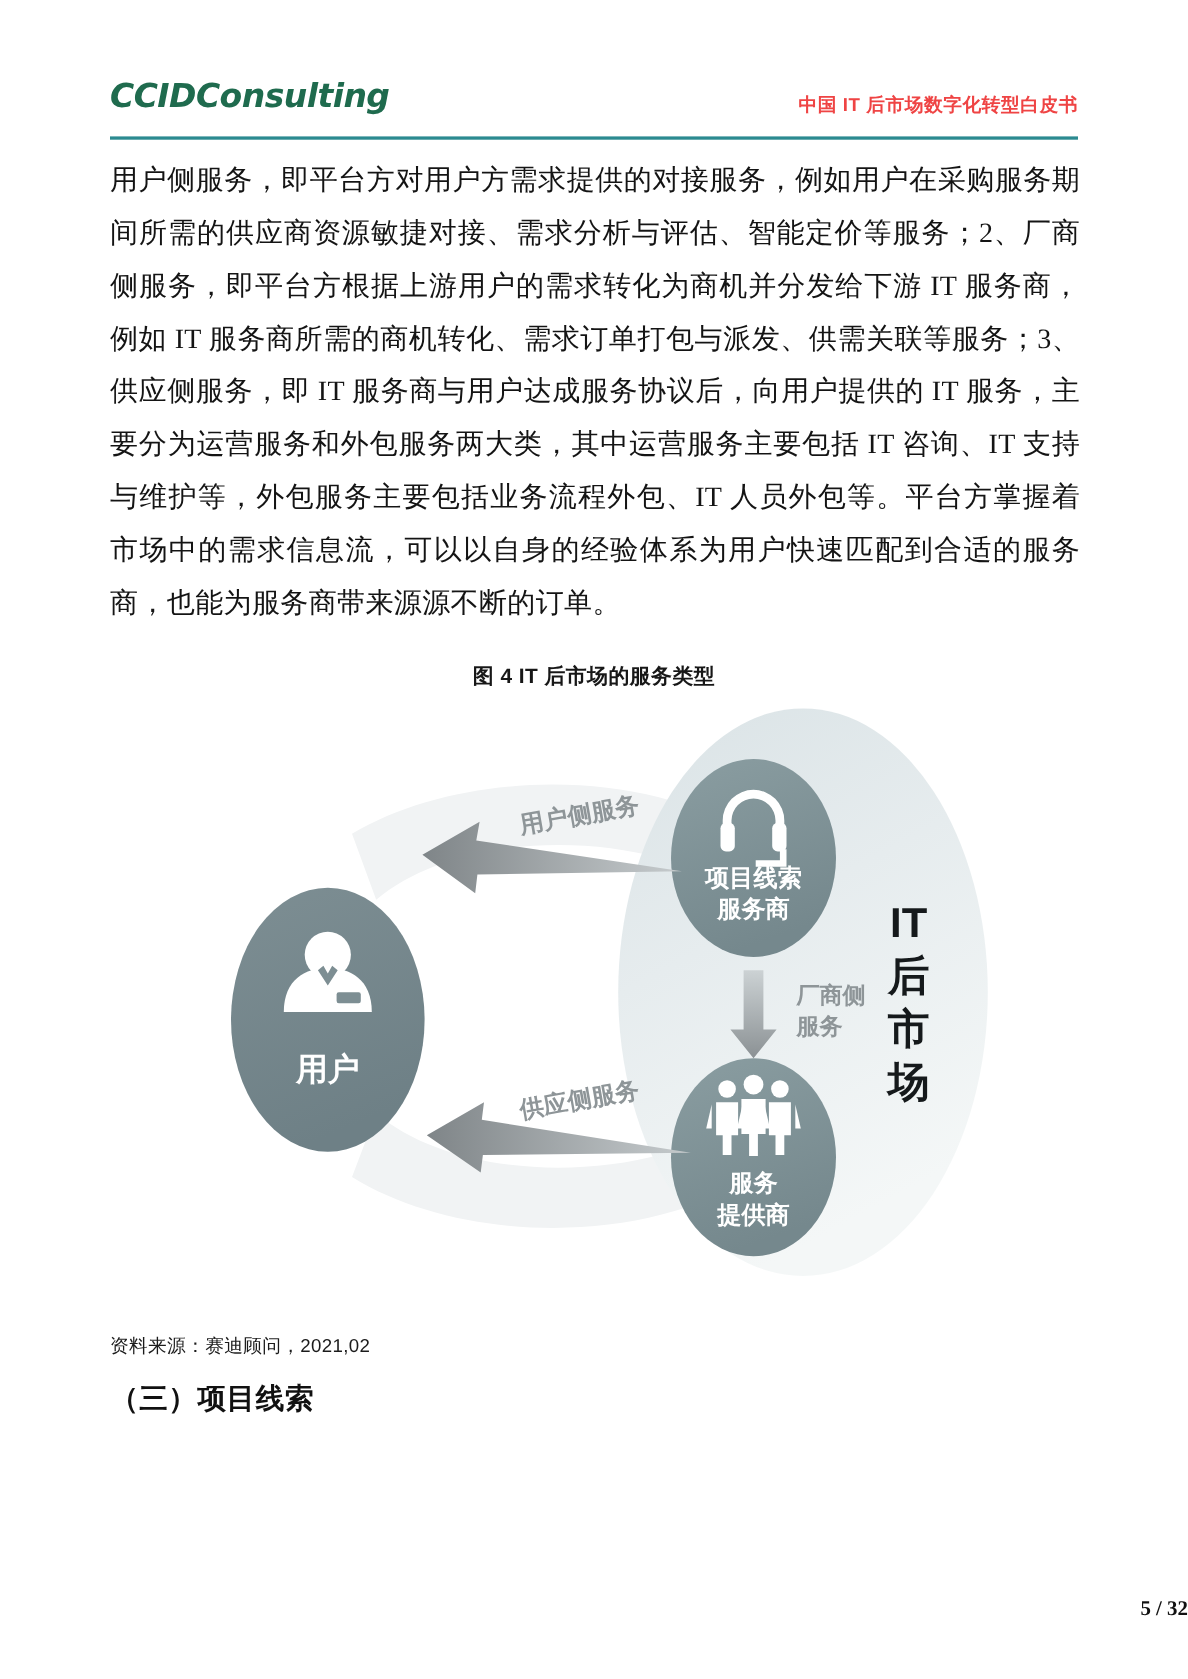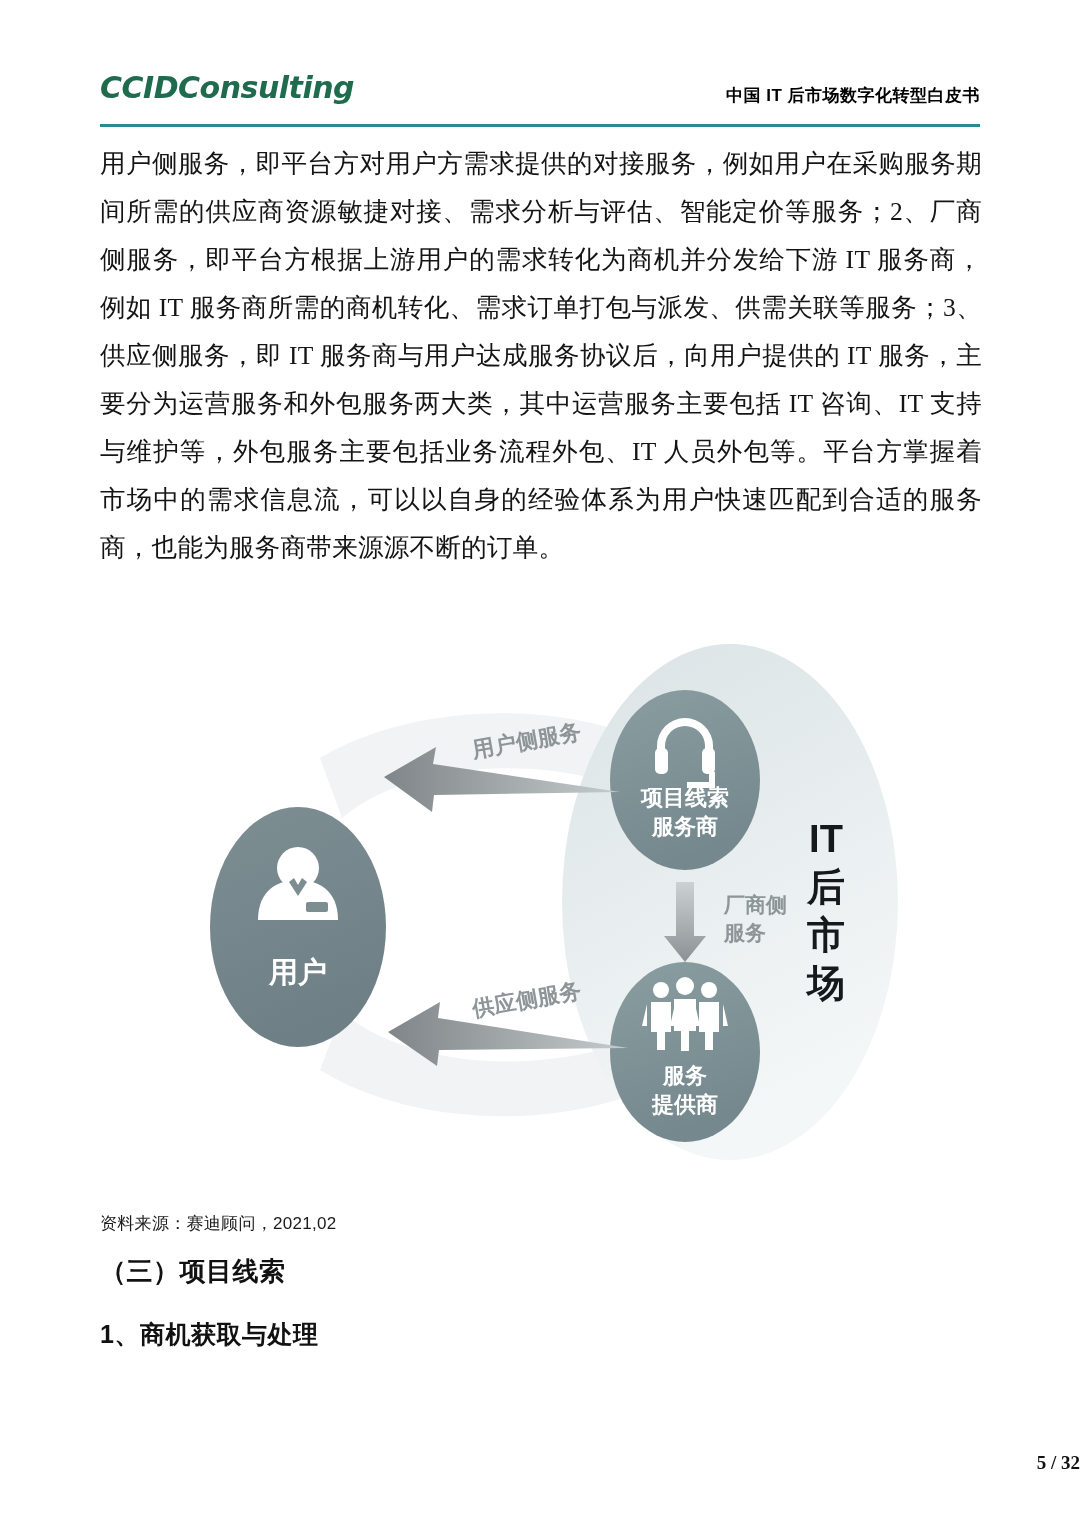--- a/index.html
+++ b/index.html
@@ -44,21 +44,21 @@
     color: #1f6b4e;
     white-space: nowrap;
   }
   .header-title {
     position: absolute;
     right: 0;
     top: 22px;
     font-family: "Liberation Sans", sans-serif;
     font-weight: bold;
     font-size: 17px;
-    color: #000000;
+    color: #ef4444;
     letter-spacing: 0.5px;
     white-space: nowrap;
   }
   .header-rule {
     position: absolute;
     left: 100px;
     top: 124px;
     width: 880px;
     height: 3px;
     background: #2b8a90;
@@ -186,20 +186,21 @@
   <div class="header">
     <div class="logo">CCIDConsulting</div>
     <div class="header-title">中国 IT 后市场数字化转型白皮书</div>
   </div>
   <div class="header-rule"></div>
 
   <div class="body-block">
     <p class="para">用户侧服务，即平台方对用户方需求提供的对接服务，例如用户在采购服务期间所需的供应商资源敏捷对接、需求分析与评估、智能定价等服务；2、厂商侧服务，即平台方根据上游用户的需求转化为商机并分发给下游 IT 服务商，例如 IT 服务商所需的商机转化、需求订单打包与派发、供需关联等服务；3、供应侧服务，即 IT 服务商与用户达成服务协议后，向用户提供的 IT 服务，主要分为运营服务和外包服务两大类，其中运营服务主要包括 IT 咨询、IT 支持与维护等，外包服务主要包括业务流程外包、IT 人员外包等。平台方掌握着市场中的需求信息流，可以以自身的经验体系为用户快速匹配到合适的服务商，也能为服务商带来源源不断的订单。</p>
   </div>
 
+  <div class="fig-caption">图 4 IT 后市场的服务类型</div>
 
   <div class="figure">
     <svg viewBox="0 0 840 545" xmlns="http://www.w3.org/2000/svg">
       <defs>
         <linearGradient id="gContainer" x1="0" y1="0" x2="0.35" y2="1">
           <stop offset="0%" stop-color="#dae3e6"></stop>
           <stop offset="45%" stop-color="#e6ecee"></stop>
           <stop offset="100%" stop-color="#f4f7f7"></stop>
         </linearGradient>
         <linearGradient id="gNode" x1="0" y1="0" x2="0.3" y2="1">
@@ -296,17 +297,16 @@
       <g>
         <path d="M 508 408 L 318 378 L 320 362 L 268 392 L 317 426 L 319 410 Z" fill="url(#gArrow)"></path>
         <text class="svg-lbl-gray" x="408" y="367" font-size="22" text-anchor="middle" transform="rotate(-10 408 367)">供应侧服务</text>
       </g>
     </svg>
   </div>
 
   <div class="srcnote">资料来源：赛迪顾问，2021,02</div>
 
   <div class="h-sec">（三）项目线索</div>
-  <div class="h-sub">1、商机获取与处理</div>
 
   <div class="pagenum">5 / 32</div>
 
 </div>
 
 </body></html>

